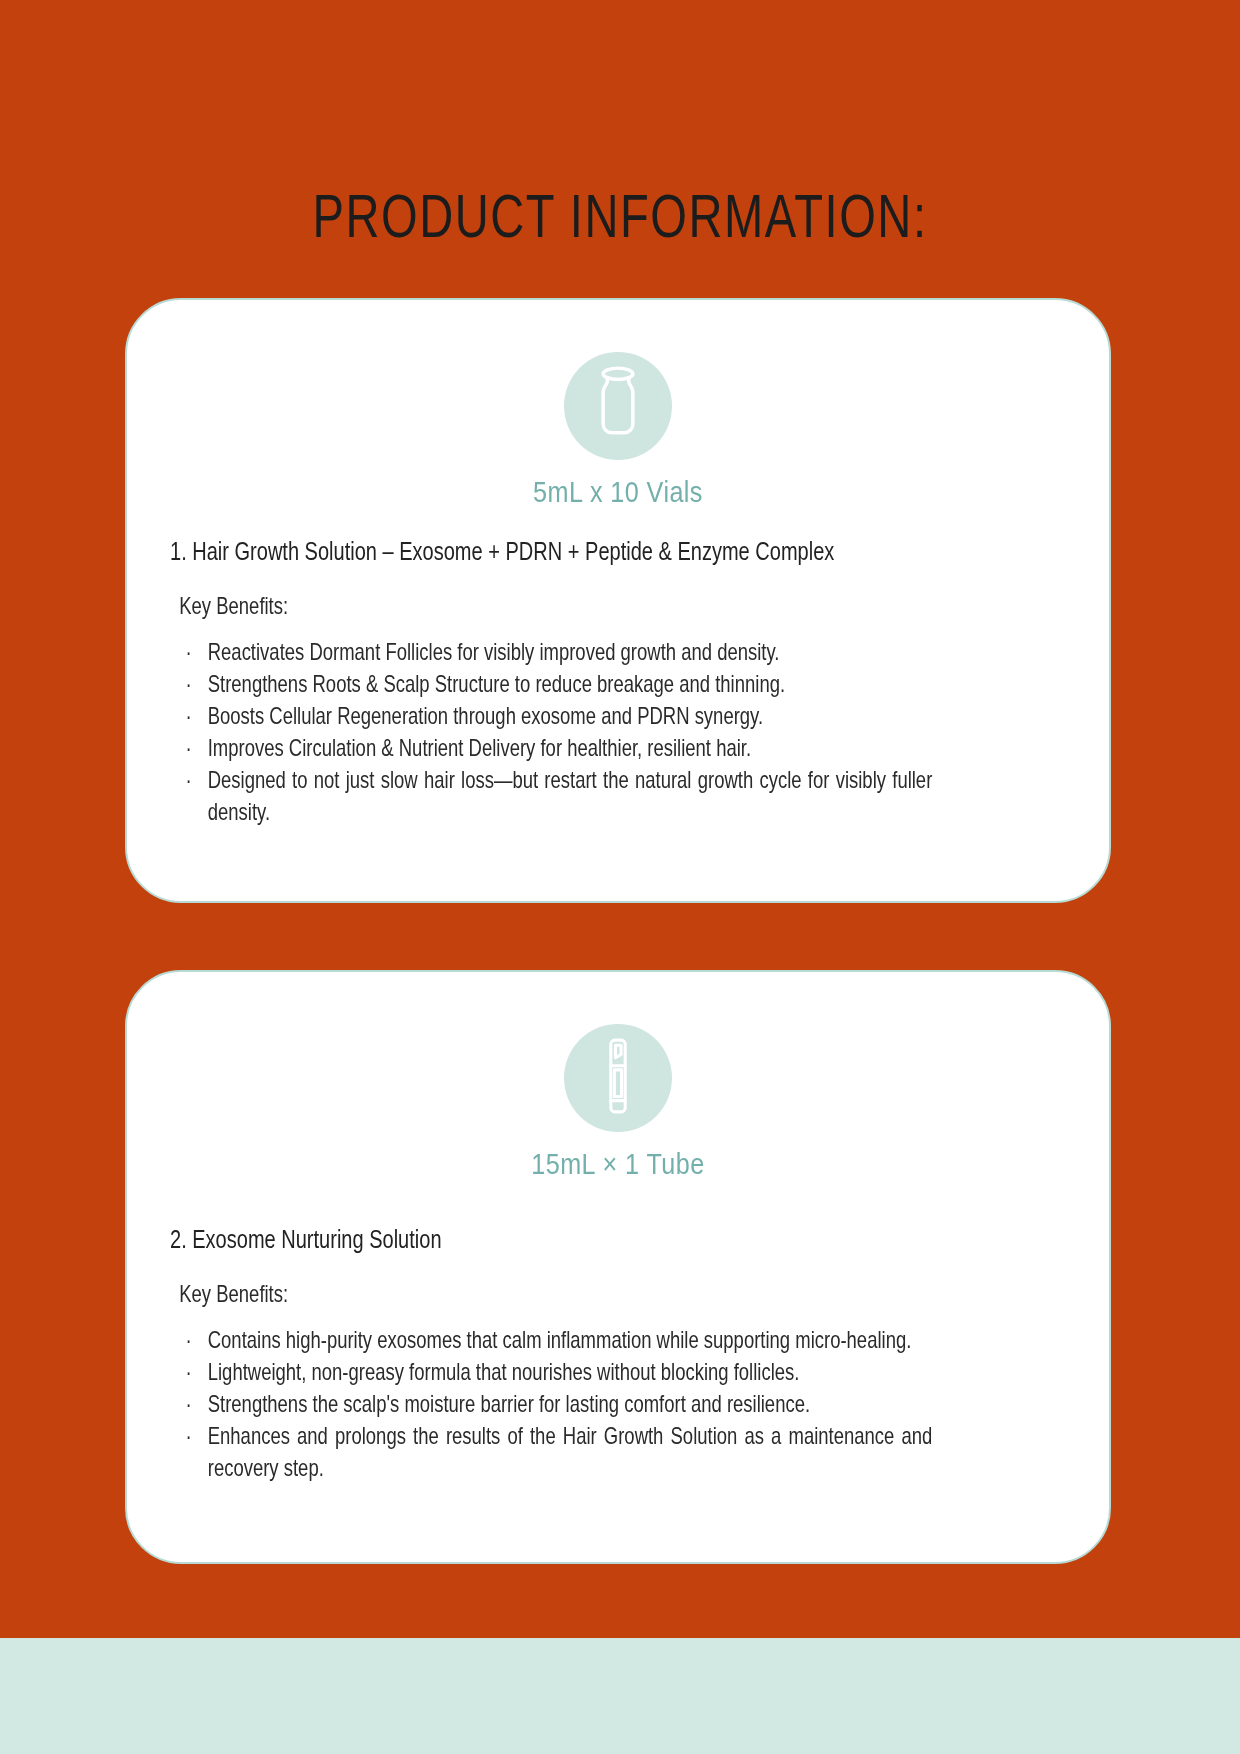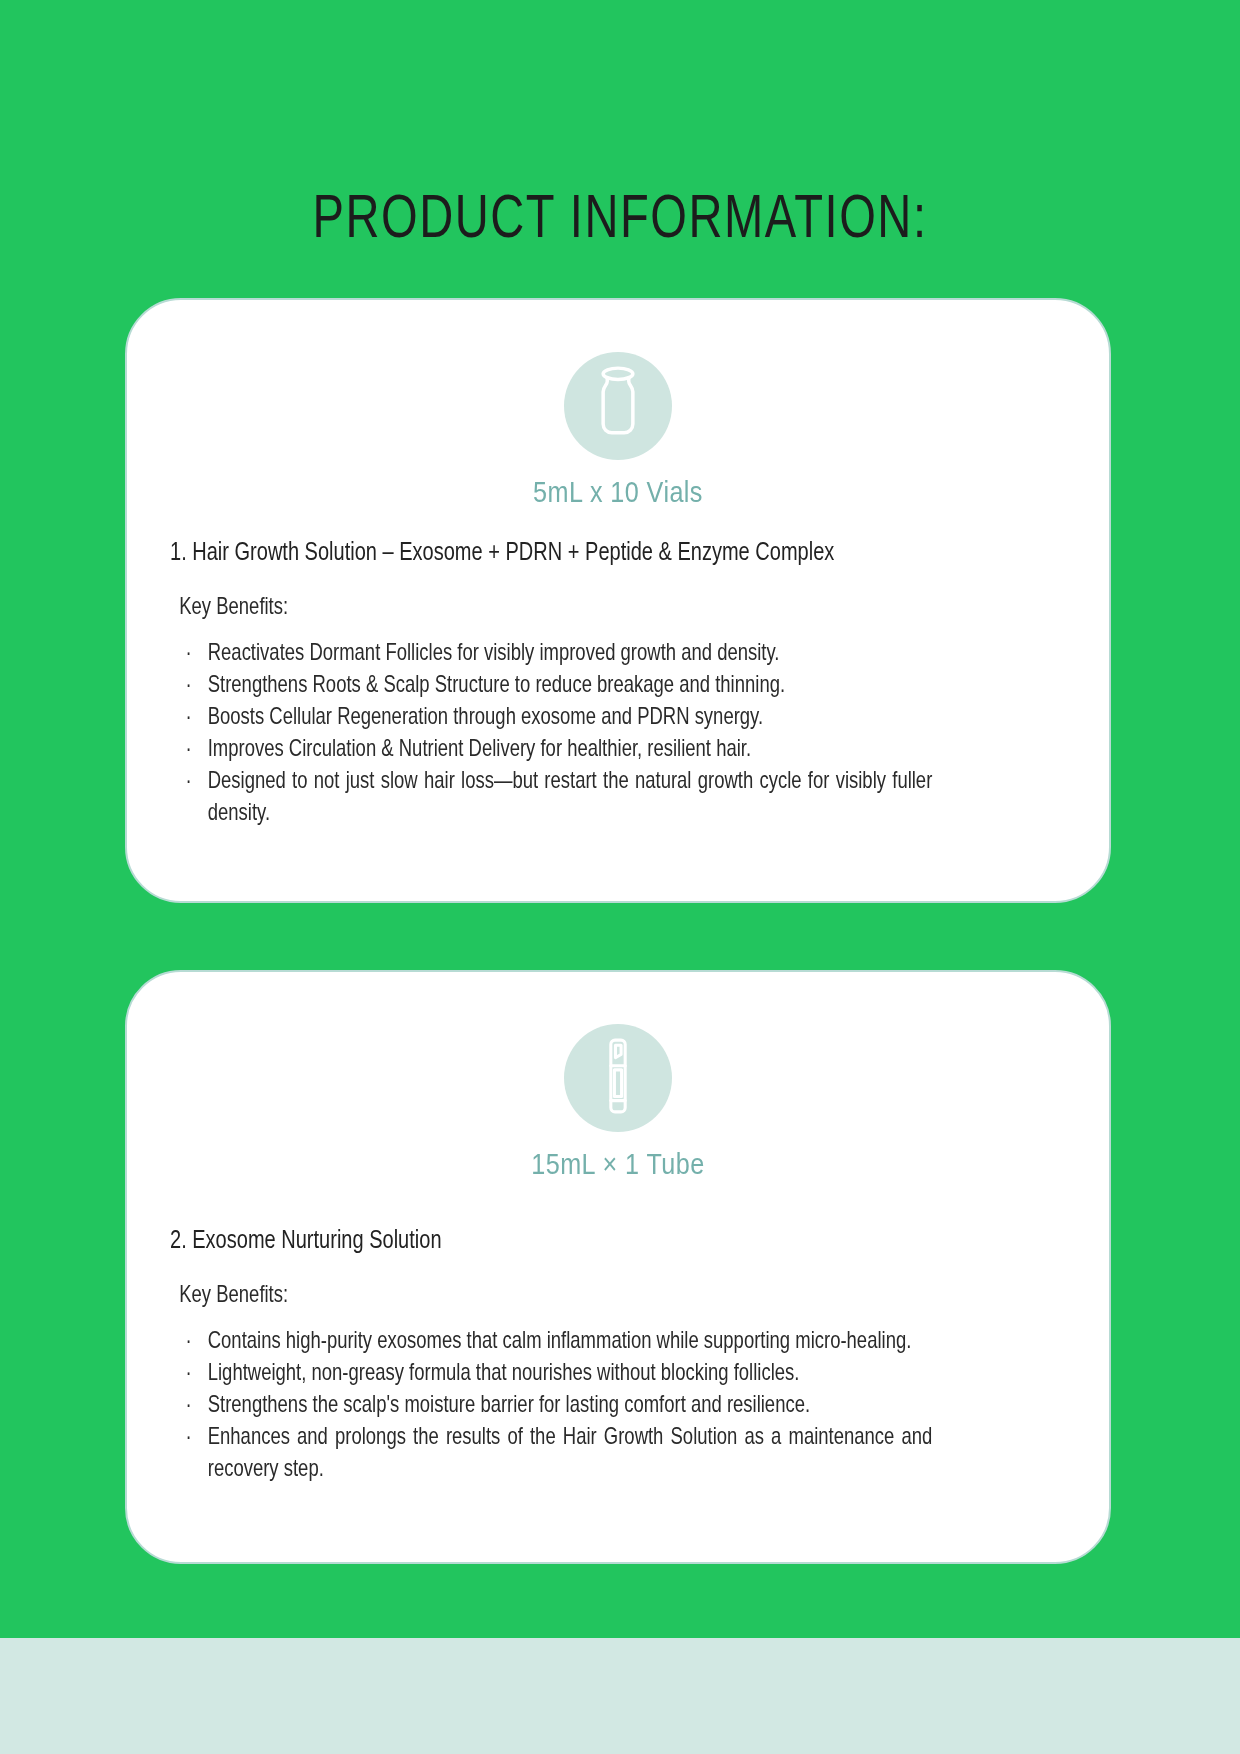--- a/index.html
+++ b/index.html
@@ -1,18 +1,18 @@
 <!DOCTYPE html>
 <html><head>
 <meta charset="utf-8">
 <style>
   html,body { margin:0; padding:0; background:#ffffff; }
   .page {
     position:relative; width:1240px; height:1754px; overflow:hidden;
-    background:#22c55e; font-family:"Liberation Sans", sans-serif; color:#2a2a2a;
+    background:#c2410c; font-family:"Liberation Sans", sans-serif; color:#2a2a2a;
   }
   .title {
     position:absolute; top:138px; left:0; width:100%;
     text-align:center; font-size:62px; line-height:72px; font-weight:500;
     letter-spacing:2px; color:#1c1c1c;
     transform:scaleX(0.76); transform-origin:50% 50%;
     white-space:nowrap;
   }
   .card {
     position:absolute; left:125px; width:986px;

